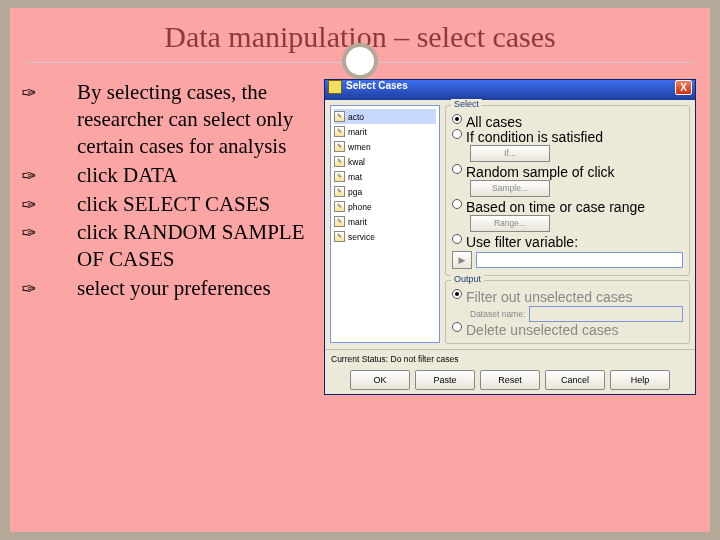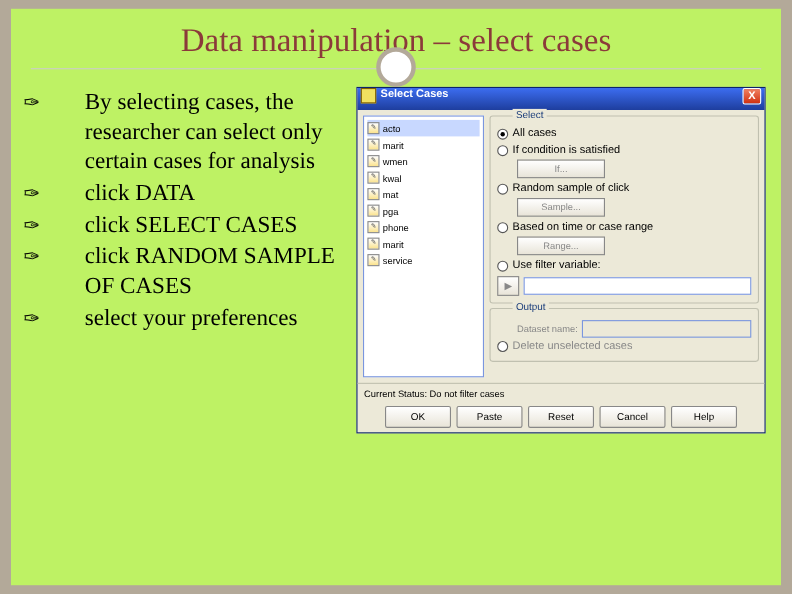--- a/index.html
+++ b/index.html
@@ -1,39 +1,39 @@
 <!DOCTYPE html>
 <html><head>
 <meta charset="utf-8">
 <style>
   * { box-sizing: border-box; margin: 0; padding: 0; }
   body { width: 720px; height: 540px; background: #b3a999; font-family: Georgia, serif; overflow: hidden; position: relative; }
-  .slide { position: absolute; top: 8px; left: 10px; right: 10px; bottom: 8px; background: #bef264; }
+  .slide { position: absolute; top: 8px; left: 10px; right: 10px; bottom: 8px; background: #fca5a5; }
   .title { text-align: center; color: #8b3a3a; font-size: 30px; font-weight: normal; padding: 12px 0 8px; }
   .title-line { border-top: 1px solid #ccc; margin: 0 18px; position: relative; }
   .title-circle { width: 36px; height: 36px; border: 4px solid #b3a999; border-radius: 50%; background: #fff; position: absolute; left: 50%; top: -20px; margin-left: -18px; }
   .content { display: flex; padding: 16px 14px 10px 6px; gap: 8px; }
   .left { width: 300px; font-size: 21px; line-height: 1.28; color: #000; }
   .bullet { display: flex; margin-bottom: 2px; }
   .bullet .sym { font-family: Arial; font-size: 18px; width: 26px; text-align: center; flex-shrink: 0; padding-top: 3px; }
   .bullet .txt { flex: 1; margin-left: 35px; }
   .right { flex: 1; }
   .dialog { width: 372px; border: 1px solid #0a246a; font-family: Tahoma, Arial, sans-serif; font-size: 9px; background: #ece9d8; }
   .titlebar { background: linear-gradient(#3c6df0, #1e3e9e); height: 20px; display: flex; align-items: flex-start; padding: 0 3px; color: #fff; font-weight: bold; font-size: 10px; }
   .titlebar .icon { width: 14px; height: 14px; background: #f0e060; margin-right: 4px; border:1px solid #806000; }
   .titlebar .closebtn { margin-left: auto; width: 17px; height: 15px; background: linear-gradient(#f08060,#d03010); border:1px solid #fff; border-radius:2px; color:#fff; text-align:center; line-height:13px; font-weight:bold; font-size:10px; }
   .dlgbody { padding: 5px; display: flex; gap: 5px; }
   .varlist { width: 110px; height: 238px; background: #fff; border: 1px solid #7a96df; padding: 3px; overflow: hidden; }
   .varitem { display: flex; align-items: center; gap: 3px; height: 15px; font-size: 8.5px; color:#000; }
   .varitem.sel { background: #c8d8ff; }
   .varicon { width: 11px; height: 11px; border: 1px solid #888; background: linear-gradient(#fff,#fbe38e); font-size:6px; text-align:center; line-height:9px; color:#555; }
   .rcol { flex: 1; display: flex; flex-direction: column; gap: 4px; }
   .groupbox { border: 1px solid #c0c0b0; border-radius: 3px; position: relative; padding: 8px 6px 6px; }
-  .groupbox .legend { position: absolute; top: -7px; left: 20px; background: #ece9d8; padding: 0 3px; color: #1a3d7a; font-size: 9px; }
-  .radio-row { display: flex; align-items: center; gap: 4px; height: 15px; font-size: 10px; color:#000; }
+  .groupbox .legend { position: absolute; top: -7px; left: 5px; background: #ece9d8; padding: 0 3px; color: #1a3d7a; font-size: 9px; }
+  .radio-row { display: flex; gap: 4px; height: 15px; font-size: 14px; color:#000; }
   .radio-row.dis { color: #888; }
   .radio { width: 10px; height: 10px; border: 1px solid #555; border-radius: 50%; background: #fff; position: relative; flex-shrink:0;}
   .radio.checked::after { content:""; position:absolute; width:4px; height:4px; background:#000; border-radius:50%; top:2px; left:2px; }
   .subbtn { margin-left: 18px; height: 17px; width: 80px; border:1px solid #888; background:linear-gradient(#fff,#e8e4d8); font-size:8.5px; text-align:center; line-height:15px; color:#888; margin-top:1px; margin-bottom:2px; }
   .filterrow { display:flex; align-items:center; gap:4px; margin-left:0; margin-top:2px;}
   .arrowbtn { width:20px; height:18px; border:1px solid #888; background:linear-gradient(#fff,#e8e4d8); text-align:center; line-height:16px; font-size:9px; color:#888;}
   .txtinput { flex:1; height:16px; border:1px solid #7a96df; background:#fff; }
   .datasetrow { display:flex; align-items:center; gap:4px; margin-left:18px; margin-top:2px;}
   .dslabel { font-size:8.5px; color:#888; }
   .status { border-top:1px solid #c0c0b0; padding:4px 6px 2px; font-size:8.5px; color:#000; }
@@ -143,20 +143,24 @@
                   <span class="radio"></span>
                   <span>Use filter variable:</span>
                 </div>
               <div class="filterrow">
                 <div class="arrowbtn">▶</div>
                 <div class="txtinput"></div>
               </div>
             </div>
             <div class="groupbox">
               <div class="legend">Output</div>
+              <div class="radio-row dis">
+                  <span class="radio checked"></span>
+                  <span>Filter out unselected cases</span>
+                </div>
               <div class="datasetrow">
                 <span class="dslabel">Dataset name:</span>
                 <div class="txtinput" style="width:100px;background:#ece9d8;"></div>
               </div>
               <div class="radio-row dis">
                   <span class="radio"></span>
                   <span>Delete unselected cases</span>
                 </div>
             </div>
           </div>

